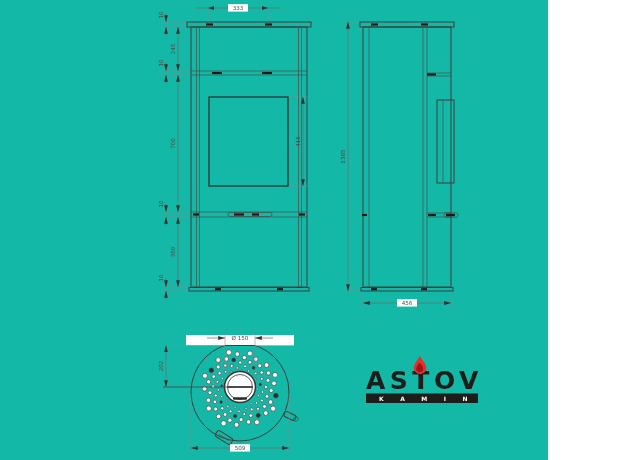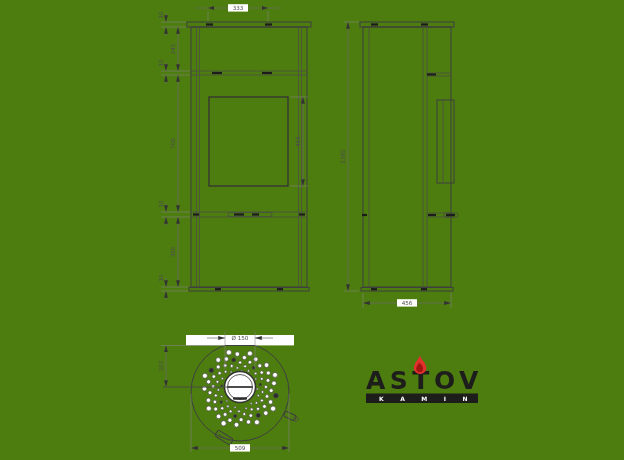--- a/index.html
+++ b/index.html
@@ -1,16 +1,16 @@
 <!DOCTYPE html>
 <html><head>
 <meta charset="utf-8">
 <style>
   html,body{margin:0;padding:0;background:#ffffff;}
-  .stage{position:relative;width:624px;height:460px;background:#4d7c0f;overflow:hidden;
+  .stage{position:relative;width:548px;height:460px;background:#14b8a6;overflow:hidden;
          font-family:"DejaVu Sans","Liberation Sans",sans-serif;}
   svg{display:block;}
   .dimtxt{font-family:"DejaVu Sans","Liberation Sans",sans-serif;font-size:5.6px;fill:#4d4d4d;}
   .brandtxt{font-family:"DejaVu Sans","Liberation Sans",sans-serif;font-weight:bold;
             font-size:25px;letter-spacing:4.5px;fill:#1d1d1b;}
   .bartxt{font-family:"DejaVu Sans","Liberation Sans",sans-serif;font-weight:bold;
           font-size:6px;letter-spacing:16.5px;fill:#ffffff;}
   .outline{stroke:#3f3f3f;stroke-width:1;fill:none;}
   .thin{stroke:#4a4a4a;stroke-width:0.7;fill:none;}
   .dimline{stroke:#6b6b6b;stroke-width:0.7;fill:none;}

